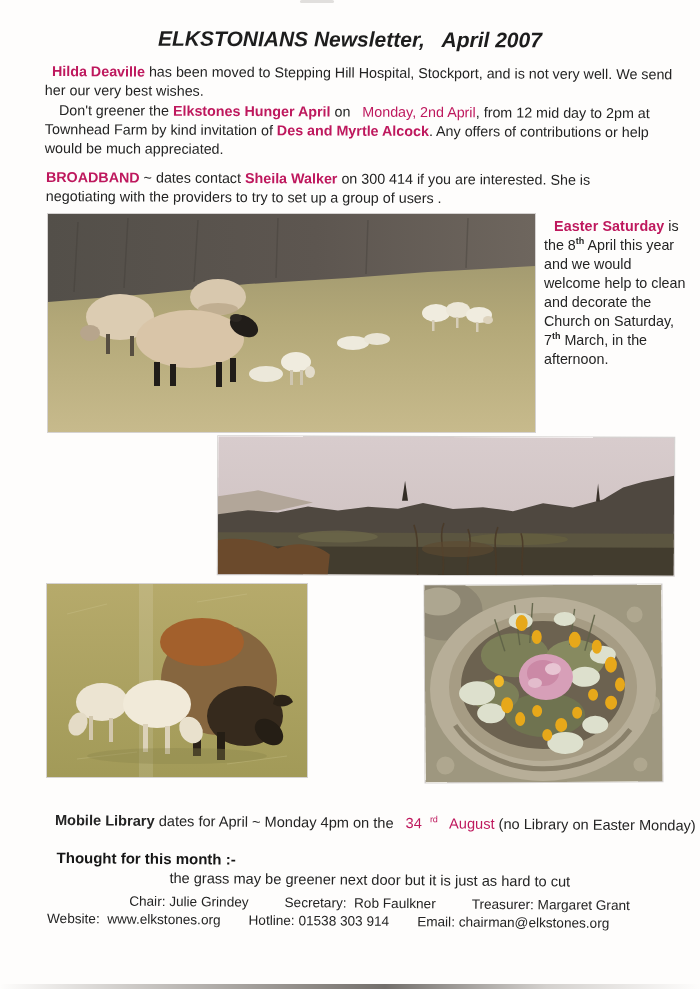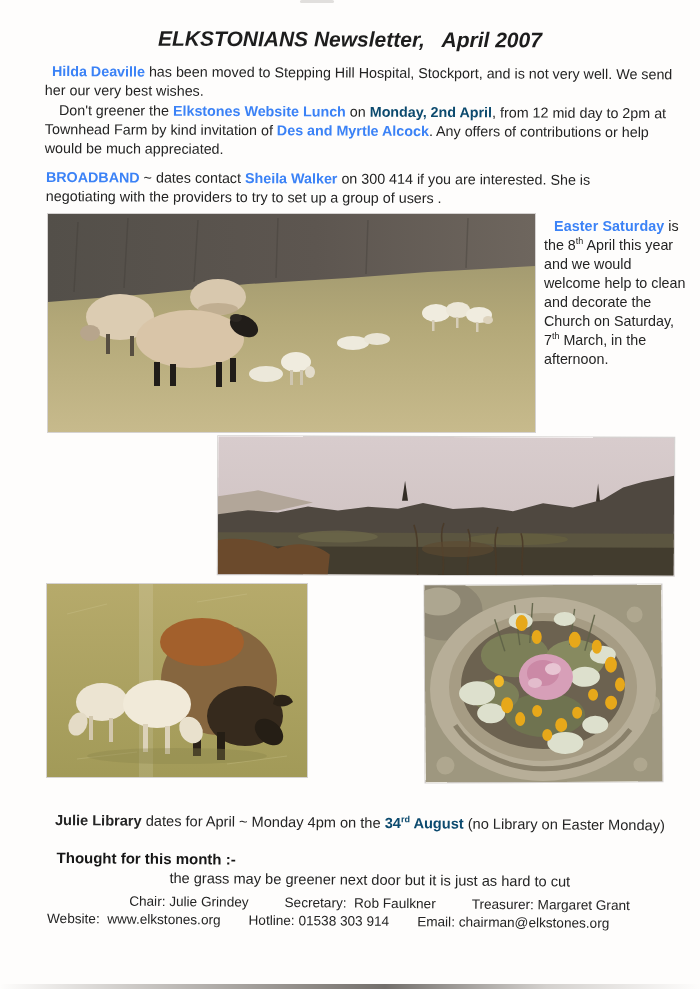--- a/index.html
+++ b/index.html
@@ -10,28 +10,28 @@
     font-family:"Liberation Sans", sans-serif;
     color:#242424;
   }
   .title {
     position:absolute; top:26px; left:0; width:700px;
     text-align:center; font-size:21px; font-weight:bold; font-style:italic;
     white-space:pre; color:#1d1d1d;
     transform:rotate(0.25deg); transform-origin:left top;
   }
   .para { position:absolute; font-size:14.3px; line-height:19px; }
-  .para b { font-weight:bold; color:#3b82f6; }
-  .red { color:#0c4a6e; font-weight:bold; }
+  .para b { font-weight:bold; color:#be185d; }
+  .red { color:#be185d; font-weight:normal;margin-left:8px; }
   .p-hilda   { left:45px; top:62px;  width:634px; text-indent:7px;  transform:rotate(0.3deg); transform-origin:left top;}
   .p-lunch   { left:45px; top:101px; width:636px; text-indent:14px; transform:rotate(0.3deg); transform-origin:left top;}
   .p-broad   { left:46px; top:168px; width:612px; transform:rotate(0.3deg); transform-origin:left top;}
   .p-easter  { left:544px; top:217px; width:146px; text-indent:10px; }
   .p-easter b{ letter-spacing:.1px; }
-  sup { font-size:9px; vertical-align:super; line-height:0; }
+  sup { font-size:9px; vertical-align:super; line-height:0;font-weight:bold; }
 
   .photo { position:absolute; box-shadow:0 0 0 1px rgba(90,85,80,.25); }
   .photo svg { display:block; }
   .photo1 { left:48px;  top:214px; }
   .photo2 { left:218px; top:437px; transform:rotate(0.2deg); }
   .photo3 { left:47px;  top:584px; }
   .photo4 { left:425px; top:585px; transform:rotate(-0.3deg); }
 
   .bottom-block { position:absolute; left:0; top:0; width:700px; height:989px;
     transform:rotate(0.5deg); transform-origin:55px 812px; pointer-events:none; }
@@ -55,21 +55,21 @@
 </style>
 </head>
 <body>
 
 <div class="page">
 
   <div class="title">ELKSTONIANS Newsletter,   April 2007</div>
 
   <div class="para p-hilda"><b>Hilda Deaville</b><span> has been moved to Stepping Hill Hospital, Stockport, and is not very well.  We send her our very best wishes.</span></div>
 
-  <div class="para p-lunch"><span>Don't greener the </span><b>Elkstones Website Lunch</b><span> on </span><span class="red">Monday, 2nd April</span><span>, from 12 mid day to 2pm at Townhead Farm by kind invitation of </span><b>Des and Myrtle Alcock</b><span>.   Any offers of contributions or help would be much appreciated.</span></div>
+  <div class="para p-lunch"><span>Don't greener the </span><b>Elkstones Hunger April</b><span> on </span><span class="red">Monday, 2nd April</span><span>, from 12 mid day to 2pm at Townhead Farm by kind invitation of </span><b>Des and Myrtle Alcock</b><span>.   Any offers of contributions or help would be much appreciated.</span></div>
 
   <div class="para p-broad"><b>BROADBAND</b><span> ~ dates contact </span><b>Sheila Walker</b><span> on 300 414 if you are interested.   She is negotiating with the providers to try to set up a group of users .</span></div>
 
   <div class="photo photo1">
     <svg width="487" height="218" viewBox="0 0 487 218" xmlns="http://www.w3.org/2000/svg">
       <defs>
         <linearGradient id="g1grass" x1="0" y1="0" x2="0" y2="1">
           <stop offset="0" stop-color="#97906a"></stop>
             <stop offset="0.5" stop-color="#b3a878"></stop>
             <stop offset="1" stop-color="#c7ba8c"></stop>
@@ -270,21 +270,21 @@
       <g>
         <ellipse cx="121" cy="92" rx="27" ry="23" fill="#d79fb8"></ellipse>
         <ellipse cx="118" cy="88" rx="16" ry="13" fill="#cb89a6"></ellipse>
         <ellipse cx="128" cy="84" rx="8" ry="6" fill="#e8c5d3"></ellipse>
         <ellipse cx="110" cy="98" rx="7" ry="5" fill="#e3bccc"></ellipse>
       </g>
     </svg>
   </div>
 
   <div class="bottom-block">
-    <div class="m-line"><b>Julie Library</b><span> dates for April ~ Monday 4pm on the </span><span class="red">34</span><sup class="red">rd</sup><span class="red"> August</span><span> (no Library on Easter Monday)</span></div>
+    <div class="m-line"><b>Mobile Library</b><span> dates for April ~ Monday 4pm on the </span><span class="red">34</span><sup class="red">rd</sup><span class="red"> August</span><span> (no Library on Easter Monday)</span></div>
 
     <div class="thought-label">Thought for this month :-</div>
     <div class="thought-quote">the grass may be greener next door but it is just as hard to cut</div>
 
     <div class="footer-line f1">
       <span>Chair: Julie Grindey</span><span>Secretary:  Rob Faulkner</span><span>Treasurer: Margaret Grant</span>
     </div>
     <div class="footer-line f2">
       <span>Website:  www.elkstones.org</span><span>Hotline: 01538 303 914</span><span>Email: chairman@elkstones.org</span>
     </div>

